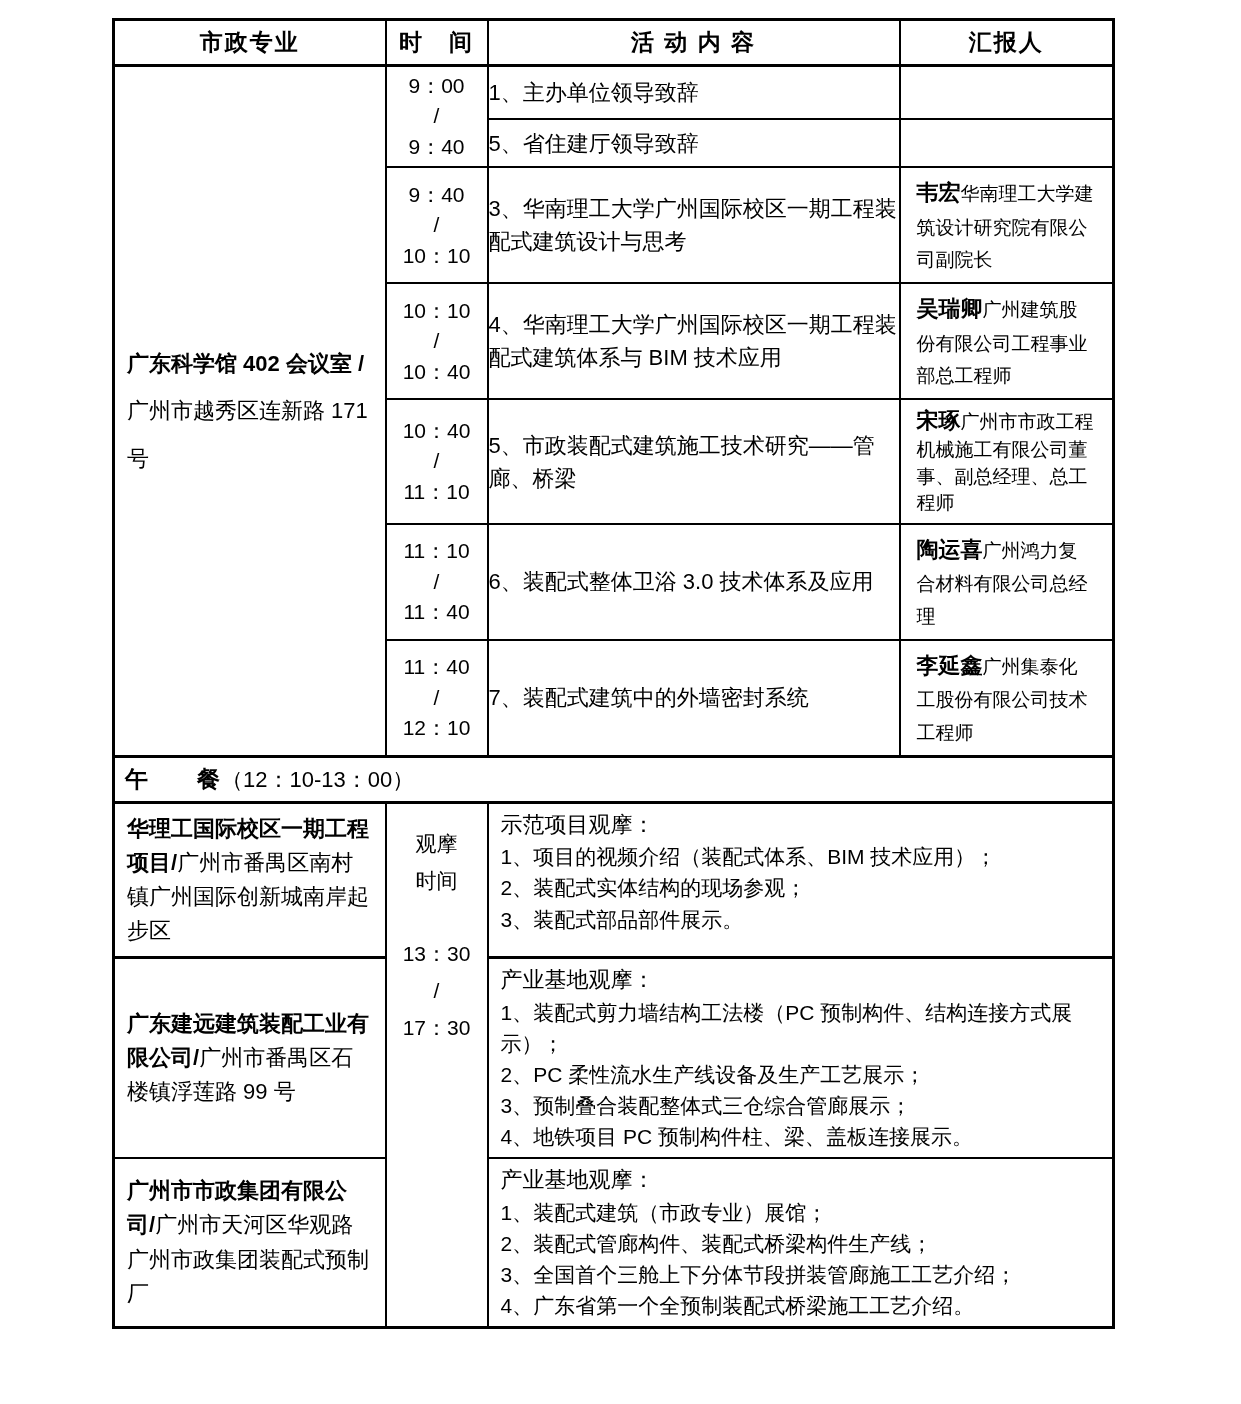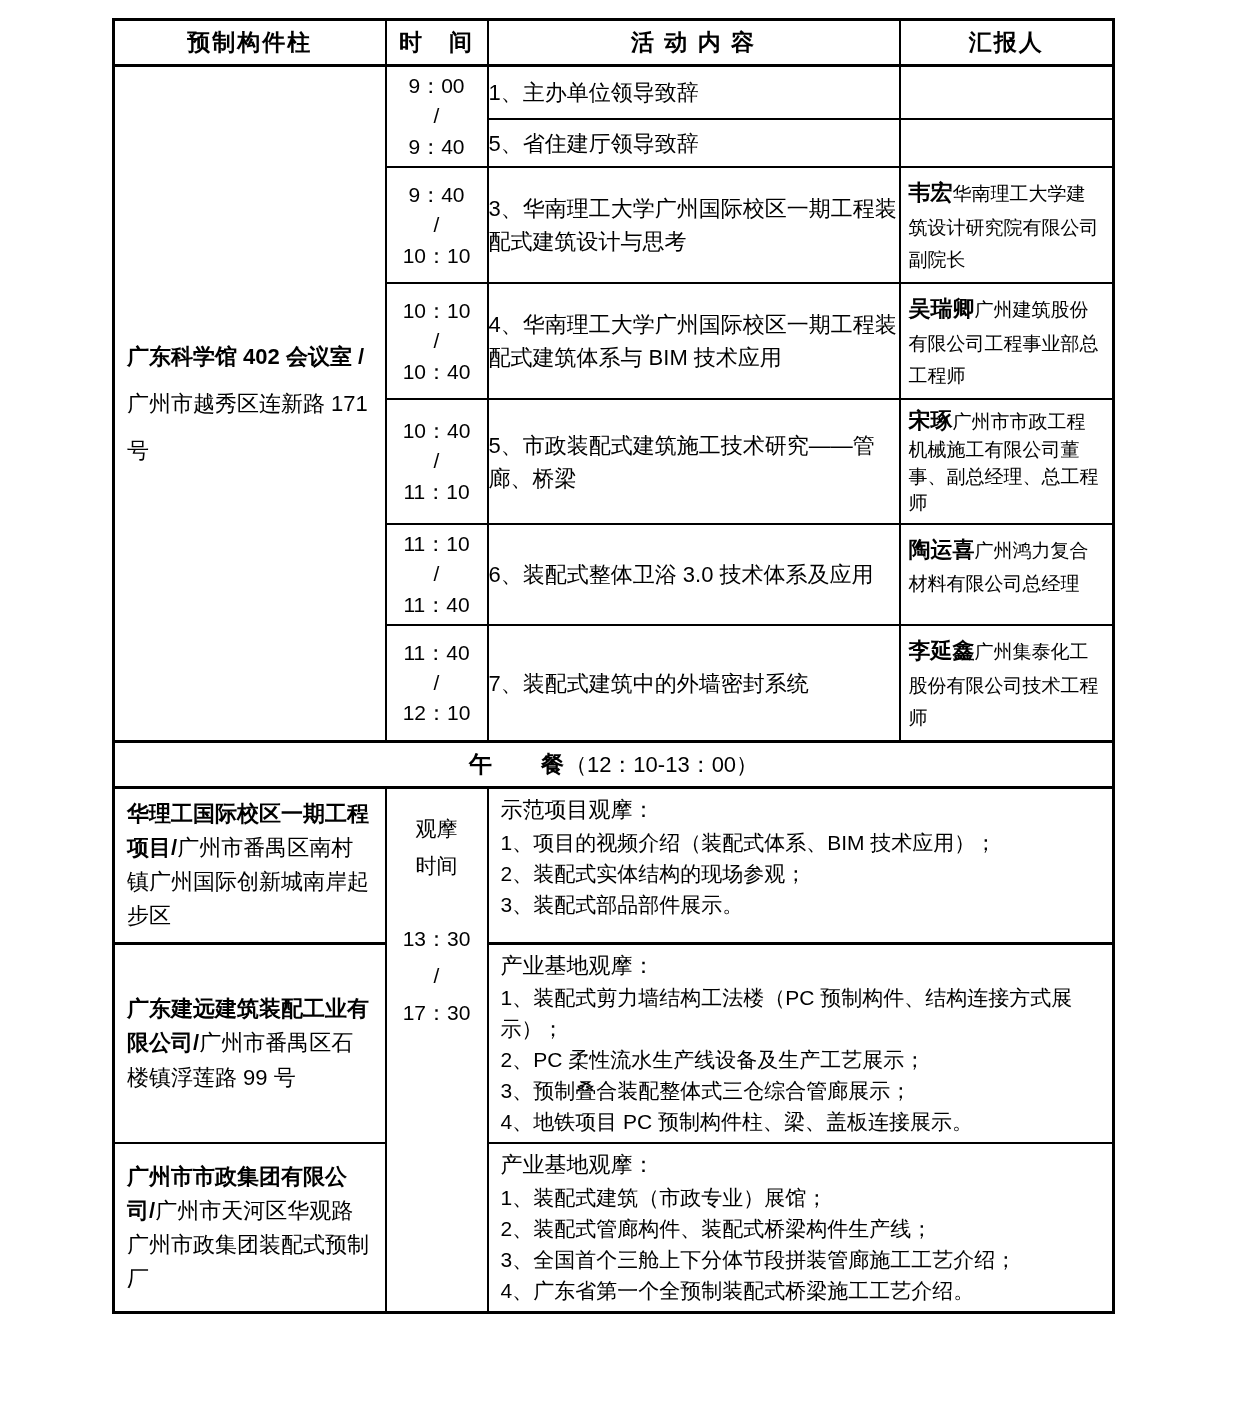--- a/index.html
+++ b/index.html
@@ -41,26 +41,26 @@
   td.time{
     text-align:center;font-size:21px;line-height:1.45;
     white-space:pre-line;padding:4px 2px;
   }
   td.time-aft{
     text-align:center;font-size:21px;line-height:1.75;
     white-space:pre-line;vertical-align:top;padding-top:22px;
   }
   td.content{font-size:22px;line-height:1.5;padding:4px 0;}
   td.reporter{
-    font-size:19px;line-height:1.7;vertical-align:top;padding:6px 8px;
+    font-size:19px;line-height:1.7;vertical-align:top;padding:6px 16px;
   }
   td.reporter.lh-tight{line-height:1.4;}
   .rep-name{font-size:22px;font-weight:bold;}
   td.lunch-cell{
-    text-align:center;font-size:22px;
+    text-align:left;font-size:22px;
     border-top:3px solid #000;border-bottom:3px solid #000;
   }
   .lunch-label{font-weight:bold;font-size:23px;letter-spacing:1px;}
   td.obs{
     vertical-align:top;padding:5px 12px;font-size:21px;line-height:1.48;
   }
   .obs-title{font-weight:normal;font-size:22px;}
   .thick-b{border-bottom:3px solid #000;}
 </style>
 </head>
@@ -71,21 +71,21 @@
   <table class="sched">
     <colgroup>
       <col style="width:272px">
         <col style="width:102px">
         <col style="width:412px">
         <col style="width:214px">
     </colgroup>
 
     <tbody>
         <tr class="rh-hdr">
-      <th>预制构件柱</th>
+      <th>市政专业</th>
       <th>时　间</th>
       <th>活 动 内 容</th>
       <th>汇报人</th>
     </tr>
 
     <tr class="rh-1">
       <td class="loc-morning" rowspan="7">
         <span class="b">广东科学馆 402 会议室 /</span><span>广州市越秀区连新路 171 号</span>
       </td>
       <td class="time" rowspan="2">9：00

